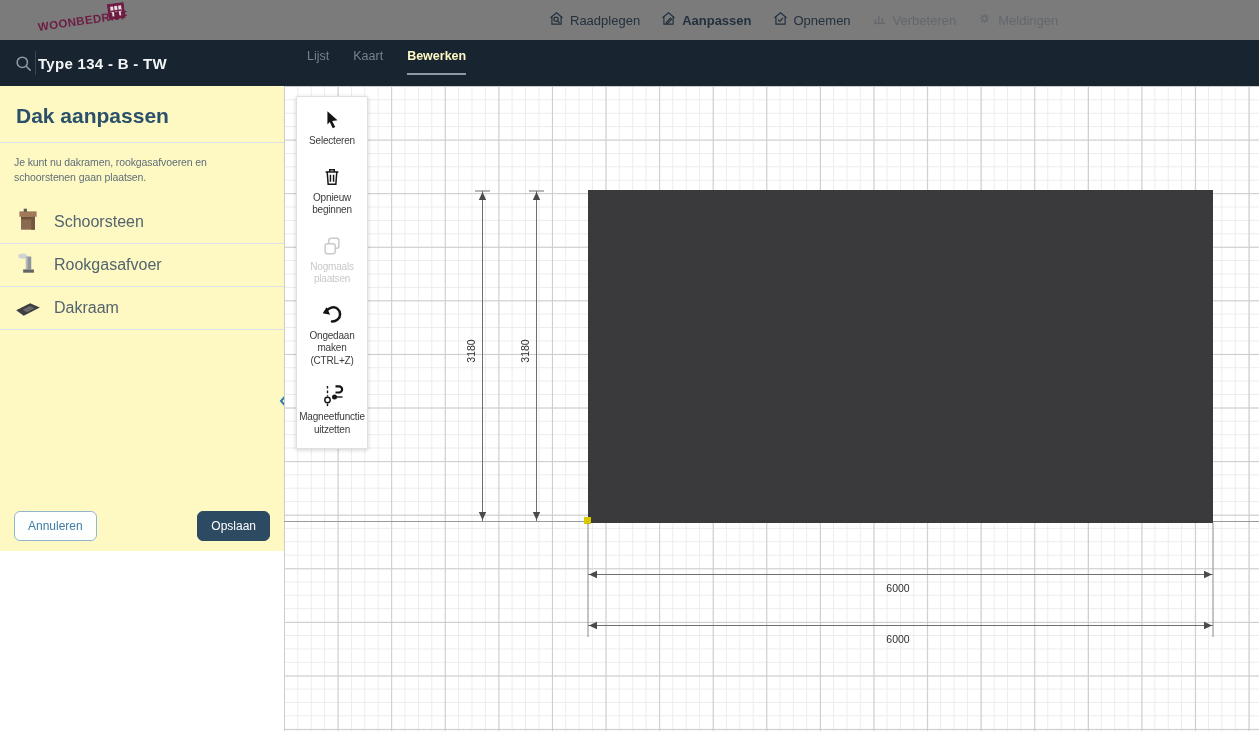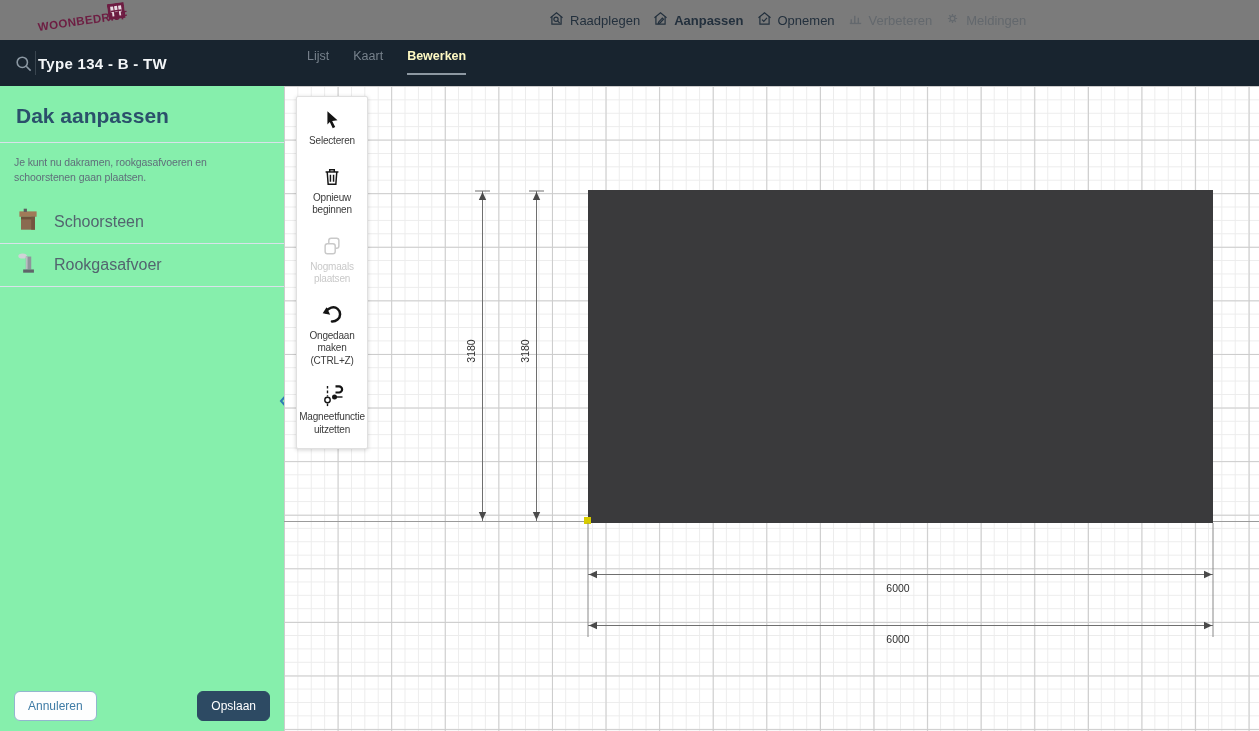--- a/index.html
+++ b/index.html
@@ -5,38 +5,38 @@
   * { margin:0; padding:0; box-sizing:border-box; }
   html,body { width:1259px; height:731px; overflow:hidden; }
   body { font-family:"Liberation Sans", sans-serif; position:relative; background:#fff; }
 
   
   .topbar { position:absolute; left:0; top:0; width:1259px; height:40px; background:#7b7b7b; }
   .logo { position:absolute; left:38px; top:2px; width:120px; height:38px; cursor:pointer; }
   .logo-icon { position:absolute; left:70px; top:1px; transform:rotate(-8deg); }
   .logo-text { position:absolute; left:0; top:19px; transform:rotate(-8deg); transform-origin:left center;
                color:#6d1d42; font-size:11.5px; font-weight:bold; letter-spacing:.4px; }
-  .topnav { position:absolute; left:548px; top:0; height:40px; display:flex; align-items:center; gap:12px; }
+  .topnav { position:absolute; left:548px; top:0; height:40px; display:flex; align-items:center; gap:20px; }
   .nav-item { display:flex; align-items:center; gap:5px; font-size:13px; color:#23303d; cursor:pointer; white-space:nowrap; }
   .nav-item svg { stroke:#23303d; }
   .nav-item.active { font-weight:bold; }
   .nav-item.disabled { color:#63686d; cursor:default; }
   .nav-item.disabled svg { stroke:#63686d; }
 
   
   .subheader { position:absolute; left:0; top:40px; width:1259px; height:46px; background:#18242f; }
   .sub-left { position:absolute; left:14px; top:0; height:46px; display:flex; align-items:center; gap:2px; }
   .sub-divider { width:1px; height:24px; background:#39454f; }
   .sub-title { color:#f2f5f7; font-size:15px; font-weight:bold; letter-spacing:.3px; }
   .tabs { position:absolute; left:307px; top:0; height:30px; display:flex; align-items:center; gap:24px; }
   .tab { font-size:12.5px; color:#77828c; cursor:pointer; padding:14px 0 12px 0; }
   .tab.active { color:#fef9c3; font-weight:bold; border-bottom:2px solid #8d98a2; padding-bottom:10px; }
 
   
-  .sidebar { position:absolute; left:0; top:86px; width:284px; height:645px; background:#86efac; }
+  .sidebar { position:absolute; left:0; top:86px; width:284px; height:465px; background:#fef9c3; }
   .sb-title { padding:18px 16px 14px 16px; font-size:21px; font-weight:bold; color:#2b506b; }
   .sb-hr { height:1px; background:#d9e2ea; }
   .sb-par { padding:12px 14px 0 14px; font-size:10.5px; line-height:1.4; color:#5f6e7a; letter-spacing:-.1px; }
   .sb-items { margin-top:16px; }
   .sb-item { display:flex; align-items:center; gap:12px; padding:7px 14px; border-bottom:1px solid #d9e2ea; cursor:pointer; }
   .sb-item-label { font-size:16px; color:#53646f; }
   .sb-buttons { position:absolute; left:0; bottom:10px; width:100%; padding:0 14px; display:flex; justify-content:space-between; }
   .btn { font-size:12px; border-radius:6px; padding:7px 13px; cursor:pointer; font-family:inherit; }
   .btn-cancel { background:#fdfefe; border:1px solid #93b6cf; color:#3f7ca6; }
   .btn-save { background:#2d4a63; border:1px solid #2d4a63; color:#fff; }
@@ -177,20 +177,29 @@
       <span>
         <svg width="28" height="24" viewBox="0 0 26 22">
           <ellipse cx="8" cy="4.5" rx="4" ry="2.4" fill="#cfd3d6"></ellipse>
           <rect x="11" y="5" width="5" height="12" fill="#8e959b"></rect>
           <rect x="11" y="5" width="1.6" height="12" fill="#b9bec2"></rect>
           <rect x="8.5" y="17" width="10" height="3" fill="#5f6569"></rect>
         </svg>
       </span>
       <span class="sb-item-label">Rookgasafvoer</span>
     </div>
+    <div class="sb-item">
+      <span>
+        <svg width="28" height="24" viewBox="0 0 26 22">
+          <polygon points="2,15 15,8.5 24,12.5 9,20" fill="#3f3f41"></polygon>
+          <polygon points="8,14.5 15,11 19,13 12,16.8" fill="#6a6a6e"></polygon>
+        </svg>
+      </span>
+      <span class="sb-item-label">Dakraam</span>
+    </div>
   </div>
 
   <div class="sb-buttons">
     <button class="btn btn-cancel">Annuleren</button>
     <button class="btn btn-save">Opslaan</button>
   </div>
 </div>
 
 <div class="collapse-handle">
   <span>

